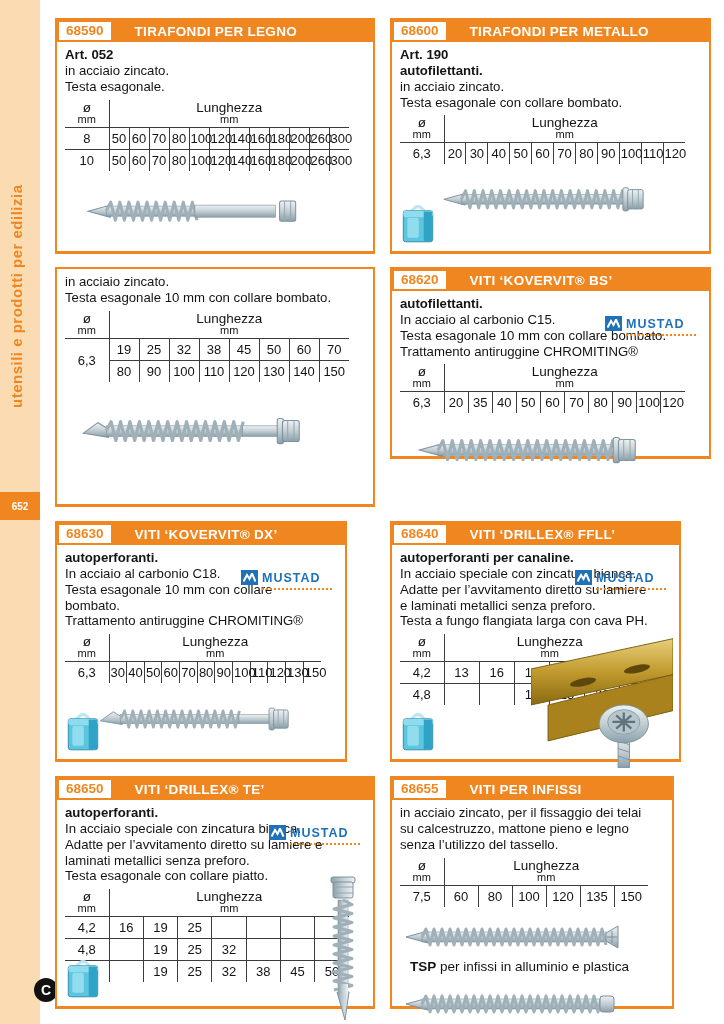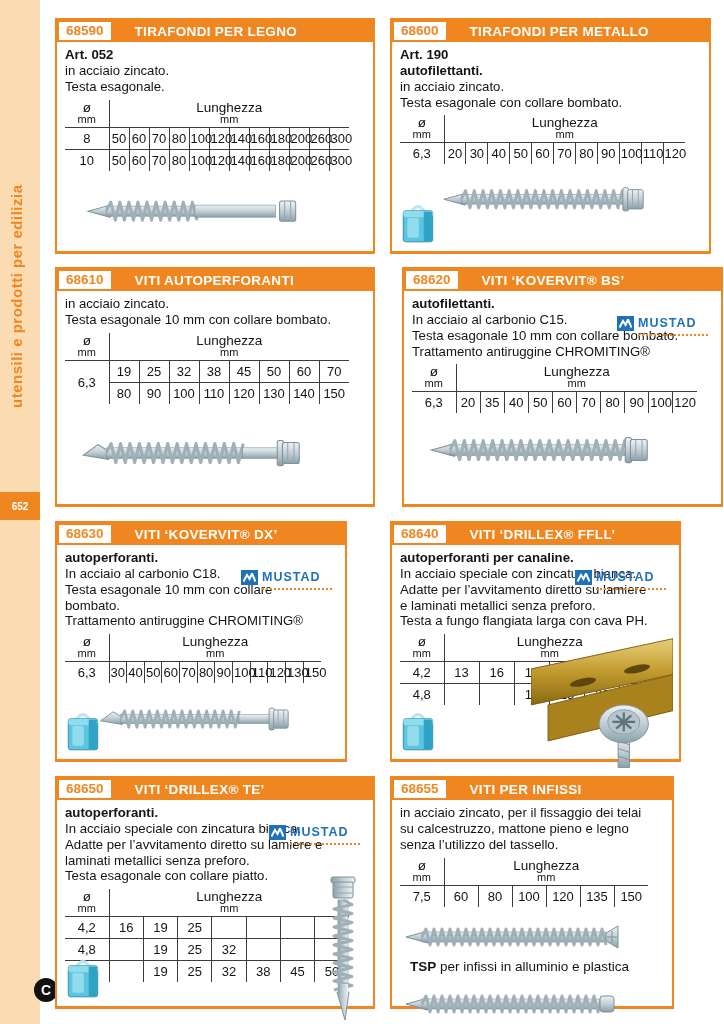--- a/index.html
+++ b/index.html
@@ -49,21 +49,21 @@
   .spec tr.hdr th{border-bottom:1.4px solid #3c3c3c;height:auto;padding-bottom:2px;}
   .spec tbody tr + tr td,.spec tbody tr + tr th{border-top:1.4px solid #3c3c3c;}
   .spec td + td{border-left:1.4px solid #3c3c3c;}
   .hdr .l1{font-size:13.5px;line-height:13px;}
   .hdr .l2{font-size:11px;line-height:11px;}
   .w58{width:58%;}
   .w62{width:62%;}
   .w66{width:66%;}
   
   .mustad{position:absolute;top:25px;right:8px;width:96px;}
-  .mustad .row{display:flex;align-items:flex-start;gap:4px;}
+  .mustad .row{display:flex;align-items:center;gap:4px;}
   .mustad .mark{width:17px;height:15px;background:#1f71b8;display:flex;align-items:center;justify-content:center;}
   .mustad .word{color:#1f71b8;font-weight:bold;font-size:12.5px;letter-spacing:1px;}
   .mustad .tag{margin-left:21px;height:3px;border-bottom:2px dotted #f0861f;width:70px;}
   .pkg{position:absolute;left:8px;bottom:6px;width:36px;height:44px;}
   .figure{display:flex;justify-content:center;}
   .caption{margin:0;font-size:13.5px;}
   .caption b{font-weight:bold;margin-left:10px;}
   .s0 .figure{margin-top:18px;}
   .s1 .figure{margin-top:14px;margin-left:30px;}
   .s2 .figure{margin-top:26px;}
@@ -260,24 +260,20 @@
           <path d="M14 12 Q22 0 30 12" fill="none" stroke="#bfe6f0" stroke-width="4"></path>
           <rect x="4" y="11" width="36" height="38" rx="3" fill="#5cc6e0" stroke="#1c7e9e"></rect>
           <rect x="4" y="11" width="36" height="8" rx="3" fill="#8edcee"></rect>
           <rect x="29" y="12" width="10" height="36" fill="#2fa3c6"></rect>
           <rect x="9" y="20" width="14" height="24" rx="2" fill="#9fe2f0" opacity=".8"></rect>
         </svg></div>
     </div>
 </section>
 
 <section class="box s2" style="left:55px;top:267px;width:320px;height:240px">
-  <header>
-    <span class="code-chip">68610</span>
-    <h2>VITI AUTOPERFORANTI</h2>
-  </header>
   <div class="body">
       <div class="desc">
         <p>in acciaio zincato.</p>
         <p>Testa esagonale 10 mm con collare bombato.</p>
       </div>
       <table class="spec">
         <colgroup>
           <col style="width: 44px;">
           <col>
           <col>
@@ -342,21 +338,21 @@
           <rect x="158" y="17" width="34" height="10" fill="url(#sv)" stroke="#7d929c" stroke-width=".6"></rect>
           <rect x="191" y="10" width="6" height="24" rx="2" fill="url(#sv)" stroke="#7d929c"></rect>
           <rect x="196" y="12" width="16" height="20" rx="2" fill="url(#sv)" stroke="#7d929c"></rect>
           <line x1="201" y1="12" x2="201" y2="32" stroke="#93a7b0"></line>
           <line x1="207" y1="12" x2="207" y2="32" stroke="#93a7b0"></line>
         </svg>
       </div>
     </div>
 </section>
 
-<section class="box s3" style="left:402px;top:267px;width:321px;height:240px">
+<section class="box s3" style="left:390px;top:267px;width:321px;height:192px">
   <header>
     <span class="code-chip">68620</span>
     <h2>VITI ‘KOVERVIT® BS’</h2>
   </header>
   <div class="body">
       <div class="desc">
         <p class="b">autofilettanti.</p>
         <p>In acciaio al carbonio C15.</p>
         <p>Testa esagonale 10 mm con collare bombato.</p>
         <p>Trattamento antiruggine CHROMITING®</p>

